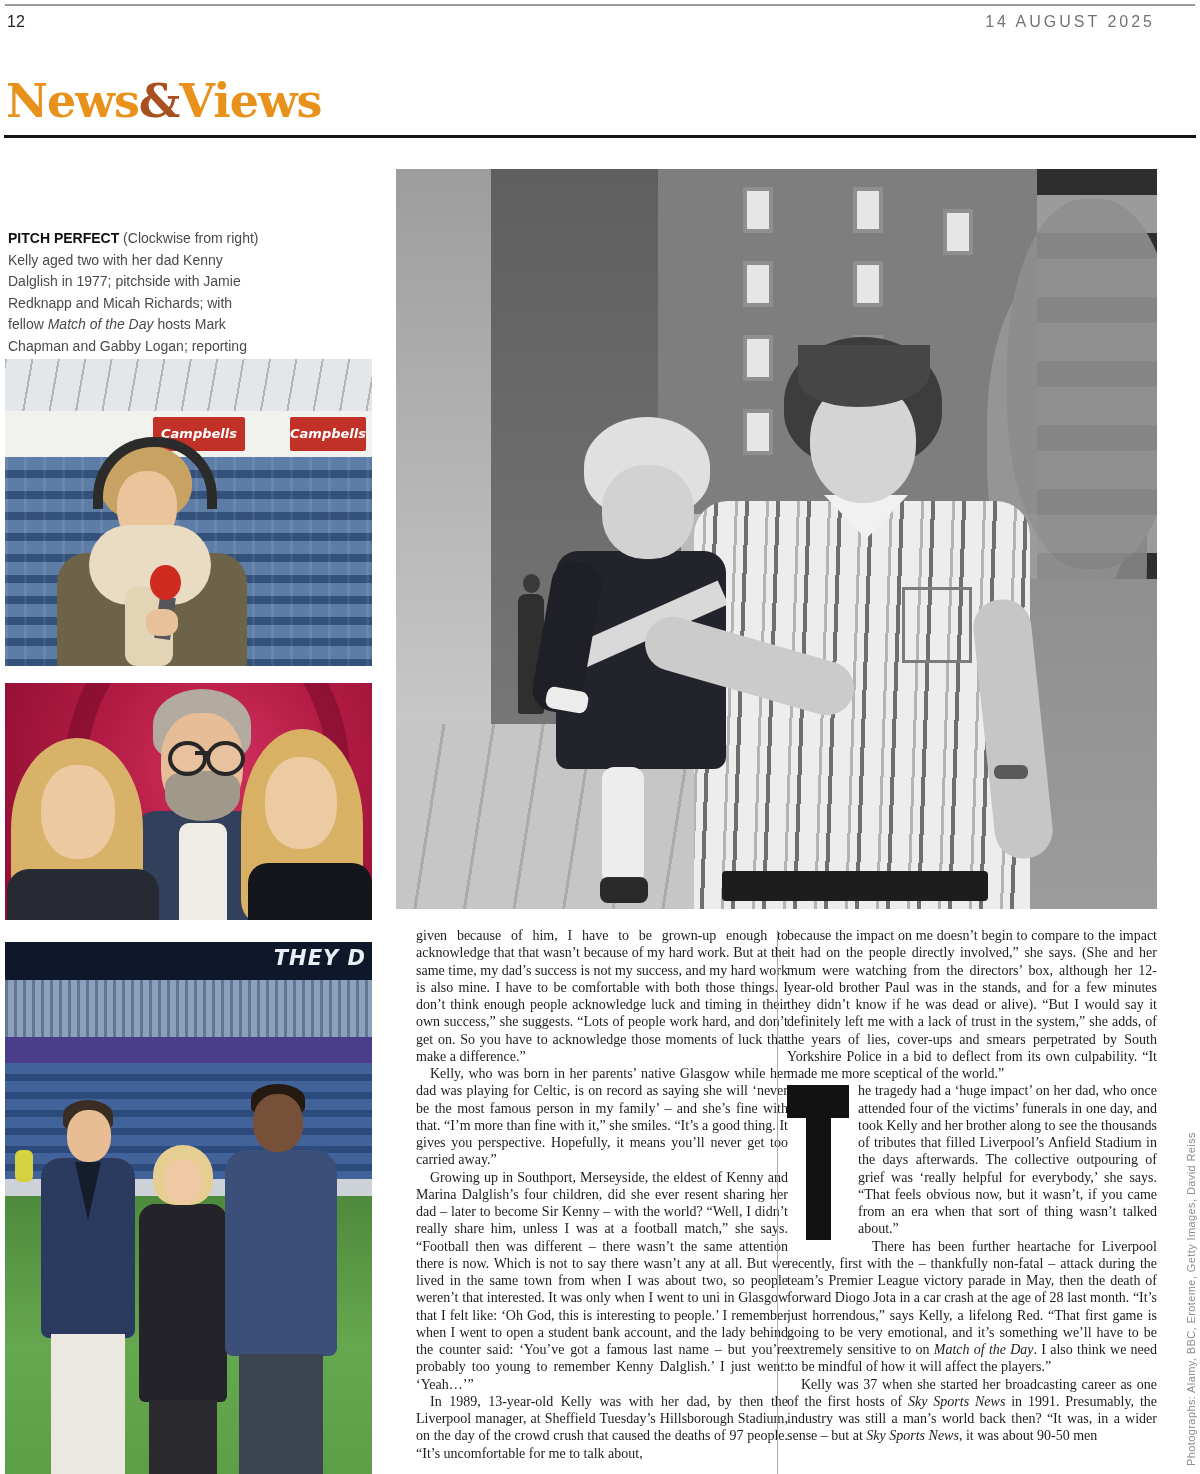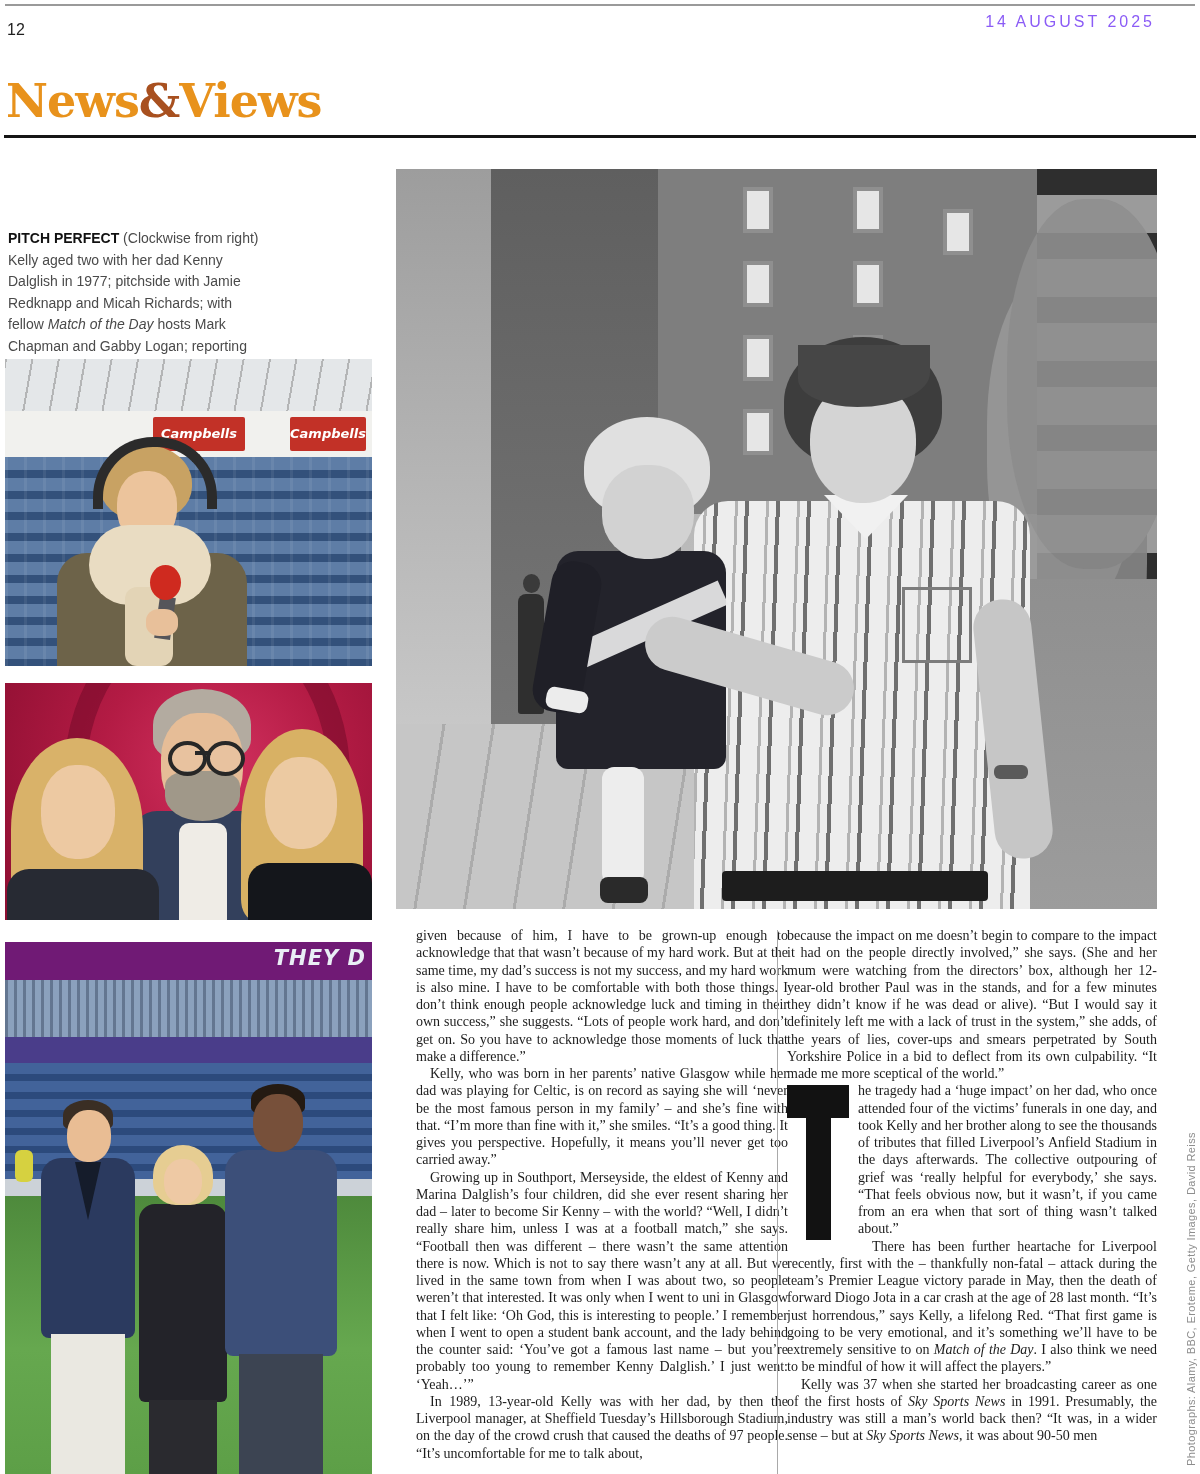--- a/index.html
+++ b/index.html
@@ -3,23 +3,23 @@
 <meta charset="utf-8">
 <style>
   html,body{margin:0;padding:0;background:#e9e9e9;}
   .page{position:relative;width:1200px;height:1474px;background:#ffffff;overflow:hidden;
         font-family:"Liberation Serif",serif;margin:0 auto;}
   .abs{position:absolute;}
 
   
   .rule-top{position:absolute;top:4px;left:5px;right:5px;height:2px;background:#9a9a9a;}
   .pagenum{position:absolute;top:13px;left:7px;font-family:"Liberation Sans",sans-serif;
-           font-size:16px;color:#1f1f1f;margin-top:8px;}
+           font-size:16px;color:#1f1f1f;}
   .issue-date{position:absolute;top:13px;right:45px;font-family:"Liberation Sans",sans-serif;
-           font-size:16px;letter-spacing:3px;color:#8b5cf6;}
+           font-size:16px;letter-spacing:3px;color:#737373;}
   .masthead{position:absolute;left:6px;top:74px;font-family:"DejaVu Serif",serif;
            font-weight:bold;font-size:46px;letter-spacing:-1px;color:#E8921C;white-space:nowrap;}
   .masthead .amp{color:#A8501F;}
   .rule-head{position:absolute;top:135px;left:4px;right:4px;height:3px;background:#151515;}
 
   
   .caption{position:absolute;left:8px;top:228px;width:256px;
            font-family:"Liberation Sans",sans-serif;font-size:14px;line-height:21.5px;color:#4a4a4a;}
   .caption .bd{font-weight:bold;color:#111;}
 
@@ -107,21 +107,21 @@
   .p2c-bridge{left:190px;top:68px;width:16px;height:4px;background:#272727;}
   .p2c-shirt{left:126px;top:128px;width:142px;height:109px;background:#33405c;border-radius:26px 26px 0 0;}
   .p2c-tee{left:174px;top:140px;width:48px;height:97px;background:#efece6;border-radius:10px 10px 0 0;}
   .p2r-hair{left:236px;top:46px;width:122px;height:191px;background:#d8b164;border-radius:55% 55% 12% 12%;}
   .p2r-face{left:260px;top:74px;width:72px;height:92px;background:#eccaa2;border-radius:46%;}
   .p2r-top{left:243px;top:180px;width:124px;height:57px;background:#14161b;border-radius:20px 20px 0 0;}
 
   
   .p3-stands{left:0;top:0;right:0;height:95px;background:#8ba1bd;
       background-image:repeating-linear-gradient(90deg,rgba(35,48,72,.38) 0 3px,transparent 3px 9px);}
-  .p3-banner{left:0;top:0;right:0;height:38px;background:#701a75;}
+  .p3-banner{left:0;top:0;right:0;height:38px;background:#0f172a;}
   .banner-text{position:absolute;right:6px;top:4px;color:#e9eef5;font-family:"DejaVu Sans",sans-serif;
       font-weight:bold;font-style:italic;font-size:21px;letter-spacing:1px;}
   .p3-purple{left:0;top:95px;right:0;height:26px;background:#4a3d8a;}
   .p3-seats{left:0;top:121px;right:0;height:116px;
       background:repeating-linear-gradient(180deg,#42639a 0 11px,#2c4a7c 11px 18px);}
   .p3-wall{left:0;top:237px;right:0;height:17px;background:#ccd2d8;}
   .p3-pitch{left:0;top:254px;right:0;bottom:0;
       background:linear-gradient(180deg,#4e8a3c 0%,#66a84f 55%,#5d9f47 100%);}
   .p3-steward{left:10px;top:208px;width:18px;height:32px;background:#d6d140;border-radius:6px;}
   .p3j-hair{left:58px;top:158px;width:50px;height:30px;background:#3a2e24;border-radius:50% 50% 20% 20%;}

